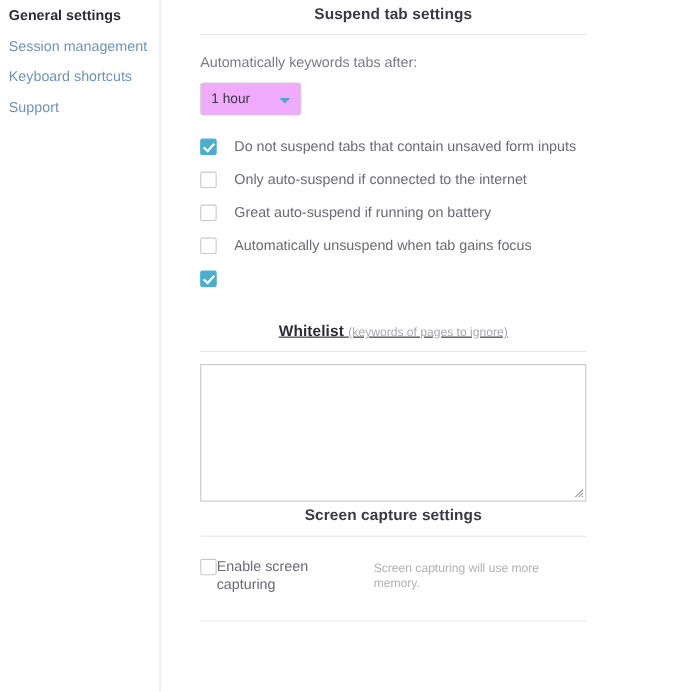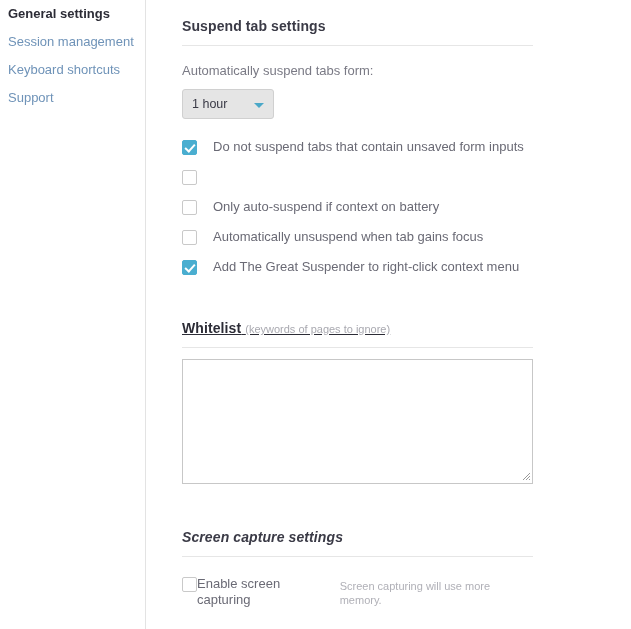--- a/index.html
+++ b/index.html
@@ -51,23 +51,24 @@
     flex: 1;
     box-sizing: border-box;
     padding: 0 28px 0 36px;
     position: relative;
   }
 
   
   .section-title {
     font-size: 14px;
     color: #3a3a46;
-    padding-top: 18px;
+    padding-top: 4px;
     margin: 0 0 11px 0;
     letter-spacing: 0.1px;
+    text-align: center;
   }
   .section-title .muted {
     font-size: 11px;
     color: #a9a9b0;
     font-weight: normal;
     letter-spacing: 0;
   }
   .section-title.bold {
     font-weight: bold;
     color: #2c2c36;
@@ -87,21 +88,21 @@
     margin: 17px 0 11px 0;
   }
 
   .select-box {
     position: relative;
     width: 92px;
     height: 30px;
     box-sizing: border-box;
     border: 1px solid #d0d0d0;
     border-radius: 3px;
-    background: #e5e5e5;
+    background: #f0abfc;
     display: flex;
     align-items: center;
     padding: 0 9px;
     cursor: pointer;
   }
   .select-value {
     font-size: 12.5px;
     color: #3a3a46;
   }
   .select-caret {
@@ -256,70 +257,70 @@
     <div class="sidebar-item">
       <span>Support</span>
     </div>
   </nav>
 
   <main class="main">
 
     <h2 class="section-title">Suspend tab settings</h2>
     <hr class="divider">
 
-    <div class="field-label">Automatically suspend tabs form:</div>
+    <div class="field-label">Automatically keywords tabs after:</div>
 
     <div class="select-box">
       <span class="select-value">1 hour</span>
       <span class="select-caret"></span>
     </div>
 
     <div class="check-list">
 
 
       <div class="check-row">
         <span class="checkbox checked"></span>
         <span class="check-label">Do not suspend tabs that contain unsaved form inputs</span>
       </div>
 
       <div class="check-row">
         <span class="checkbox"></span>
+        <span class="check-label">Only auto-suspend if connected to the internet</span>
       </div>
 
       <div class="check-row">
         <span class="checkbox"></span>
-        <span class="check-label">Only auto-suspend if context on battery</span>
+        <span class="check-label">Great auto-suspend if running on battery</span>
       </div>
 
       <div class="check-row">
         <span class="checkbox"></span>
         <span class="check-label">Automatically unsuspend when tab gains focus</span>
       </div>
 
       <div class="check-row">
         <span class="checkbox checked"></span>
-        <span class="check-label">Add The Great Suspender to right-click context menu</span>
       </div>
 
     </div>
 
     <h2 class="section-title bold whitelist-head">
       <span>Whitelist</span>
       <span class="muted">(keywords of pages to ignore)</span>
     </h2>
     <hr class="divider">
 
     <div class="area-wrap">
       <textarea class="whitelist-area" placeholder="" style=""></textarea>
       <svg class="resize-grip" viewBox="0 0 11 11">
         <path d="M10 3 L3 10 M10 6 L6 10 M10 9 L9 10" stroke="#9a9a9a" stroke-width="1" fill="none"></path>
       </svg>
     </div>
 
-    <h2 class="section-title" style="margin-top:27px;font-style:italic;">Screen capture settings</h2>
+    <h2 class="section-title" style="">Screen capture settings</h2>
     <hr class="divider">
 
     <div class="check-row" style="margin-top:19px;">
       <span class="checkbox"></span>
       <span class="check-col">
         <span class="check-label" style="margin-left:0;">Enable screen capturing</span>
         <span class="check-sub" style="margin-left:4px;">Screen capturing will use more memory.</span>
       </span>
     </div>
 

